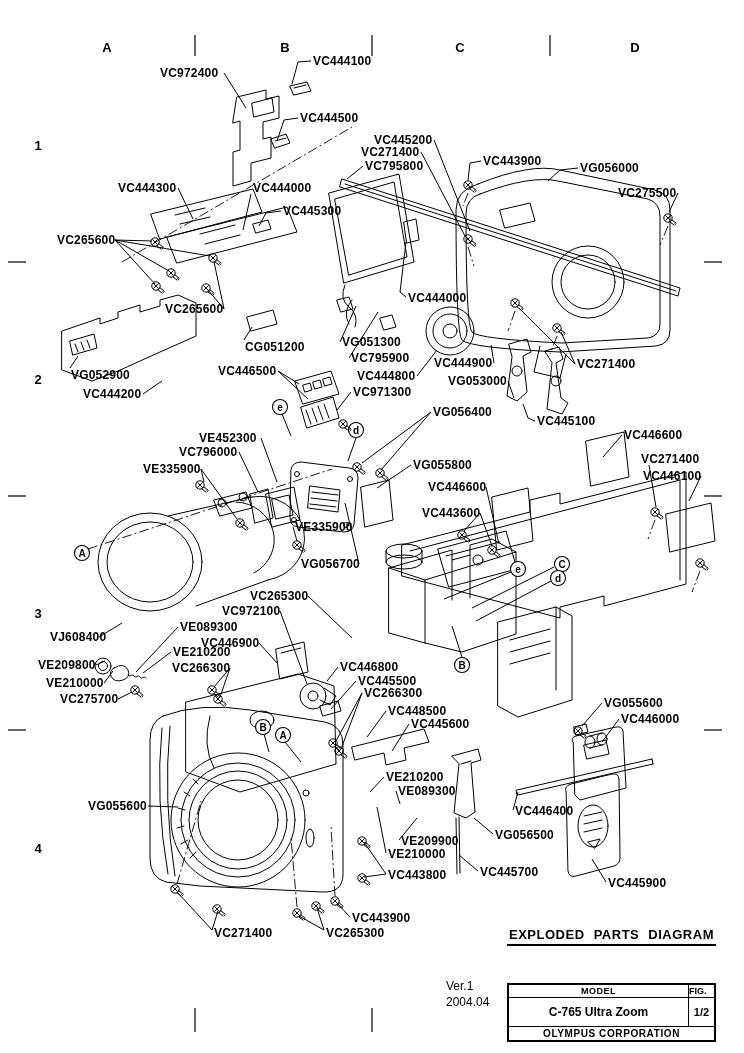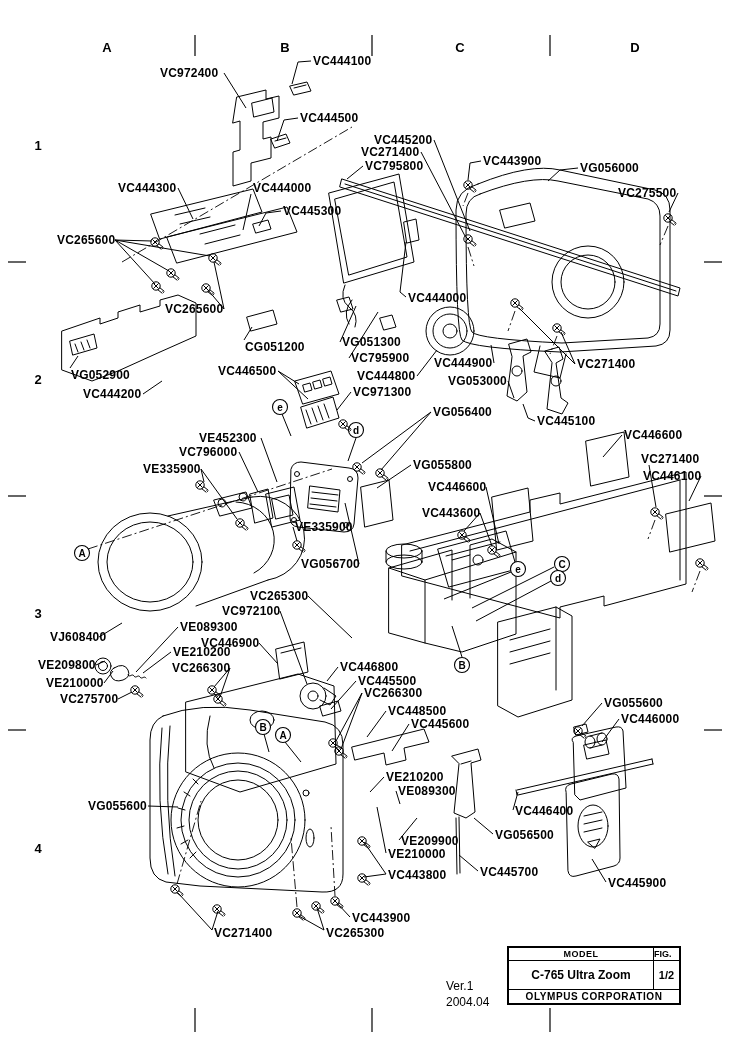--- a/index.html
+++ b/index.html
@@ -11,21 +11,21 @@
   .mktext{font-size:10px;font-weight:bold;fill:#000;}
   .leader{fill:none;stroke:#000;stroke-width:1;}
   .cl{fill:none;stroke:#000;stroke-width:.9;stroke-dasharray:10 3 2 3;}
   .mk{fill:#fff;stroke:#000;stroke-width:1.1;}
   .scr{fill:none;stroke:#000;stroke-width:1;}
   .tick{stroke:#000;stroke-width:1.2;}
   #art{stroke:#000;stroke-width:1;fill:none;stroke-linejoin:round;stroke-linecap:round;}
   .tb-title{position:absolute;left:507px;top:927px;width:209px;text-align:center;
             font-size:13px;font-weight:bold;letter-spacing:.5px;word-spacing:5px;
             border-bottom:2px solid #000;padding-bottom:2px;color:#000;}
-  .tb-box{position:absolute;left:507px;top:946px;width:174px;height:59px;
+  .tb-box{position:absolute;left:507px;top:983px;width:209px;height:59px;
           border:2px solid #000;box-sizing:border-box;background:#fff;color:#000;}
   .tb-r1{display:flex;height:12px;border-bottom:1px solid #000;}
   .tb-r1 .c1{flex:1;font-size:9px;font-weight:bold;text-align:center;line-height:12px;
              border-right:1px solid #000;letter-spacing:.5px;}
   .tb-r1 .c2{width:25px;font-size:9px;font-weight:bold;line-height:12px;text-align:left;}
   .tb-r2{display:flex;height:28px;border-bottom:1.5px solid #000;}
   .tb-r2 .c1{flex:1;border-right:1px solid #000;font-size:12px;font-weight:bold;
              line-height:28px;text-align:center;}
   .tb-r2 .c2{width:25px;font-size:11px;font-weight:bold;line-height:28px;text-align:center;}
   .tb-r3{height:14px;font-size:10px;font-weight:bold;text-align:center;line-height:14px;
@@ -483,20 +483,21 @@
       <line x1="550" y1="35" x2="550" y2="56" class="tick"></line>
       <line x1="550" y1="1008" x2="550" y2="1032" class="tick"></line>
       <line x1="8" y1="262" x2="26" y2="262" class="tick"></line>
       <line x1="704" y1="262" x2="722" y2="262" class="tick"></line>
       <line x1="8" y1="496" x2="26" y2="496" class="tick"></line>
       <line x1="704" y1="496" x2="722" y2="496" class="tick"></line>
       <line x1="8" y1="730" x2="26" y2="730" class="tick"></line>
       <line x1="704" y1="730" x2="722" y2="730" class="tick"></line>
     </svg>
 
+  <div class="tb-title">EXPLODED PARTS DIAGRAM</div>
 
   <div class="tb-box">
     <div class="tb-r1">
       <div class="c1">MODEL</div>
       <div class="c2">FIG.</div>
     </div>
     <div class="tb-r2">
       <div class="c1">C-765 Ultra Zoom</div>
       <div class="c2">1/2</div>
     </div>

